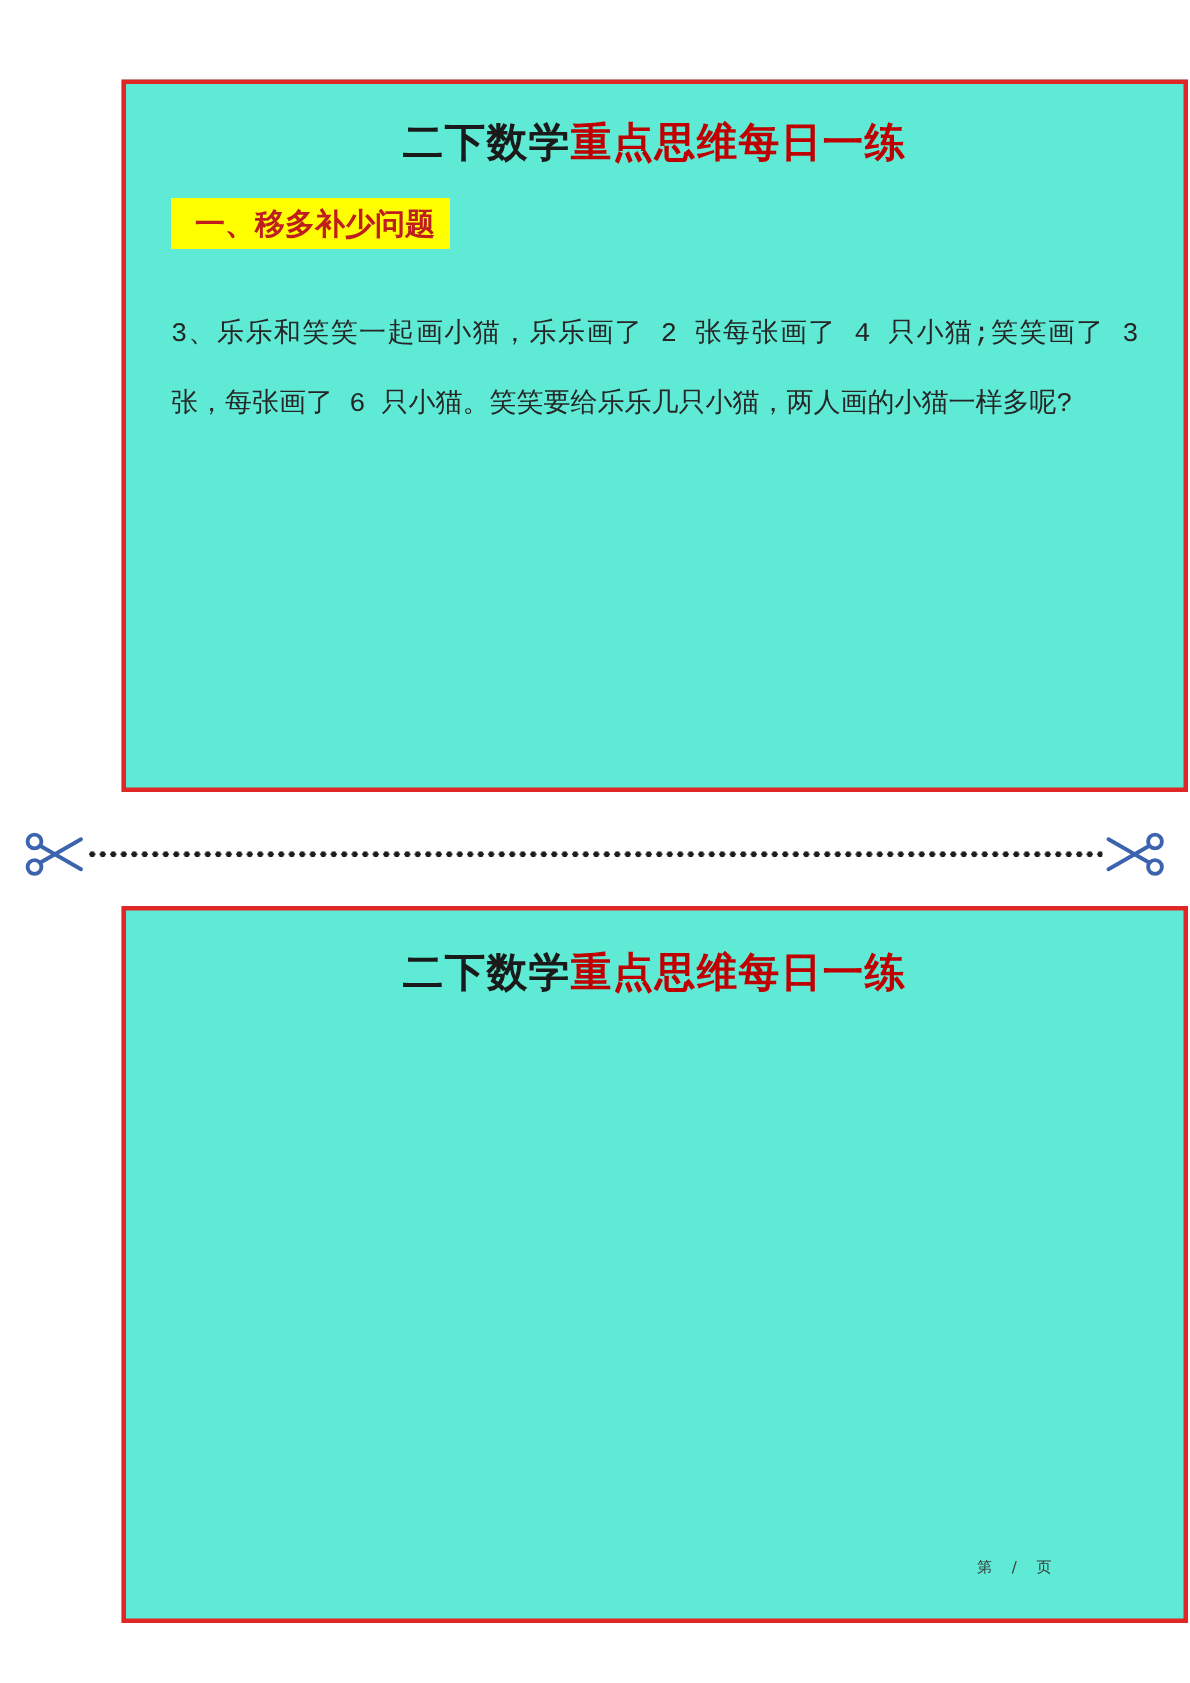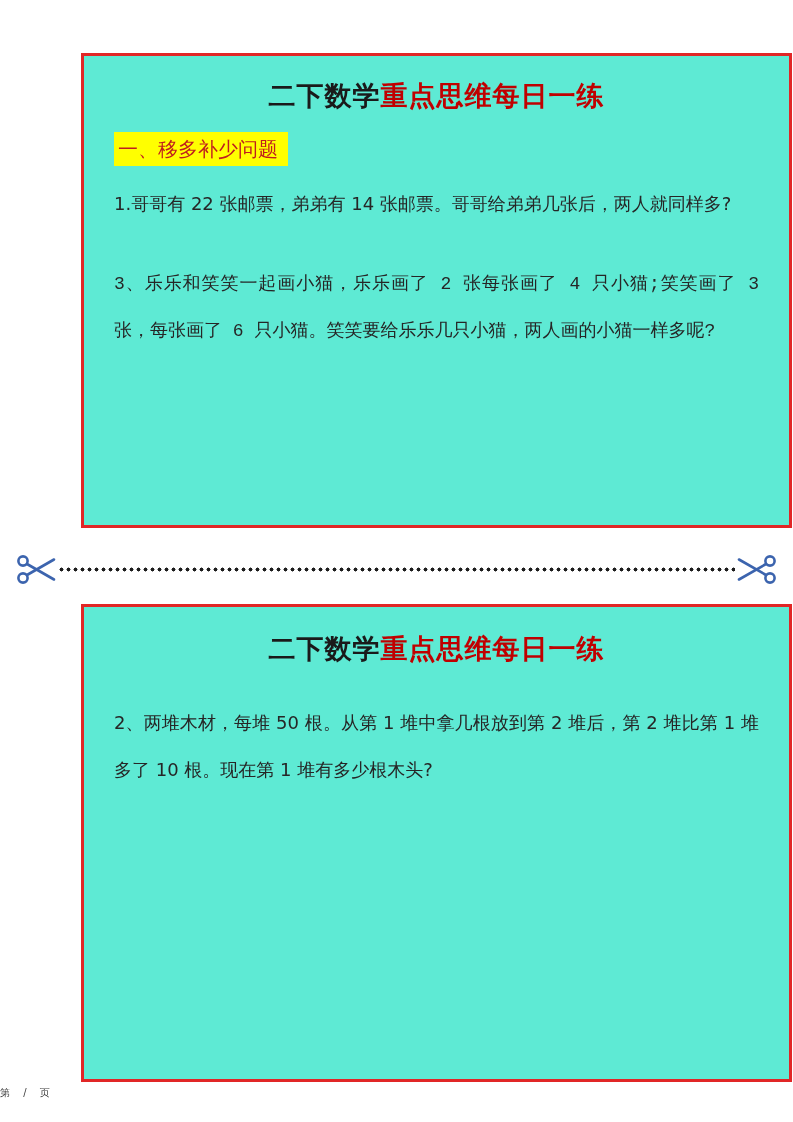--- a/index.html
+++ b/index.html
@@ -31,24 +31,24 @@
     color: #1a1a1a;
     letter-spacing: 1px;
   }
   #sheet2 .sheet-title { padding-top: 26px; }
   .sheet-title .title-red { color: #c00000; }
   .section-heading-row { padding: 20px 0 0 30px; }
   .section-heading {
     display: inline-block;
     background: #ffff00;
     color: #bf1e1e;
-    font-weight: normal;
+    font-weight: bold;
     font-size: 20px;
     line-height: 26px;
-    padding: 4px 10px 4px 4px;
+    padding: 4px 10px 4px 16px;
   }
   .problem {
     margin: 0;
     padding: 0 30px;
     font-size: 18px;
     line-height: 47px;
     color: #262626;
     text-align: justify;
   }
   
@@ -71,37 +71,36 @@
     position: absolute;
     left: 58px; right: 58px;
     top: 19px; height: 5px;
     background-image: radial-gradient(circle, #1c1c1c 1.9px, transparent 2.1px);
     background-size: 7px 5px;
     background-repeat: repeat-x;
     background-position: 0 center;
   }
   .page-footer {
     position: absolute;
-    top: 1086px; left: 0;
+    top: 1038px; left: 0;
     width: 701px;
-    text-align: left;
+    text-align: right;
     font-size: 10px;
     color: #3a3a3a;
     word-spacing: 10px;
   }
 </style>
 </head>
 <body>
 
 <div class="sheet" id="sheet1">
   <h1 class="sheet-title"><span class="title-black">二下数学</span><span class="title-red">重点思维每日一练</span></h1>
   <div class="section-heading-row">
     <span class="section-heading">一、移多补少问题</span>
   </div>
-  <p class="problem problem-1">1.哥哥有 22 张邮票，弟弟有 14 张邮票。哥哥给弟弟几张后，两人就同样多?</p>
   <p class="problem problem-3">3、乐乐和笑笑一起画小猫，乐乐画了 2 张每张画了 4 只小猫;笑笑画了 3 张，每张画了 6 只小猫。笑笑要给乐乐几只小猫，两人画的小猫一样多呢?</p>
 </div>
 
 <div class="cut-divider">
   <svg class="scissors scissors-left" width="42" height="37" viewBox="0 0 42 36">
     <g fill="none" stroke="#3c64ae" stroke-width="2.6" stroke-linecap="round">
       <circle cx="7" cy="9.5" r="4.6"></circle>
       <circle cx="7" cy="26.5" r="4.6"></circle>
       <line x1="11" y1="12.5" x2="38" y2="28"></line>
       <line x1="11" y1="23.5" x2="38" y2="8"></line>
@@ -113,16 +112,15 @@
       <circle cx="7" cy="9.5" r="4.6"></circle>
       <circle cx="7" cy="26.5" r="4.6"></circle>
       <line x1="11" y1="12.5" x2="38" y2="28"></line>
       <line x1="11" y1="23.5" x2="38" y2="8"></line>
     </g>
   </svg>
 </div>
 
 <div class="sheet" id="sheet2">
   <h1 class="sheet-title"><span class="title-black">二下数学</span><span class="title-red">重点思维每日一练</span></h1>
-  <p class="problem problem-2">2、两堆木材，每堆 50 根。从第 1 堆中拿几根放到第 2 堆后，第 2 堆比第 1 堆多了 10 根。现在第 1 堆有多少根木头?</p>
 </div>
 
 <div class="page-footer">第 / 页</div>
 
 </body></html>

